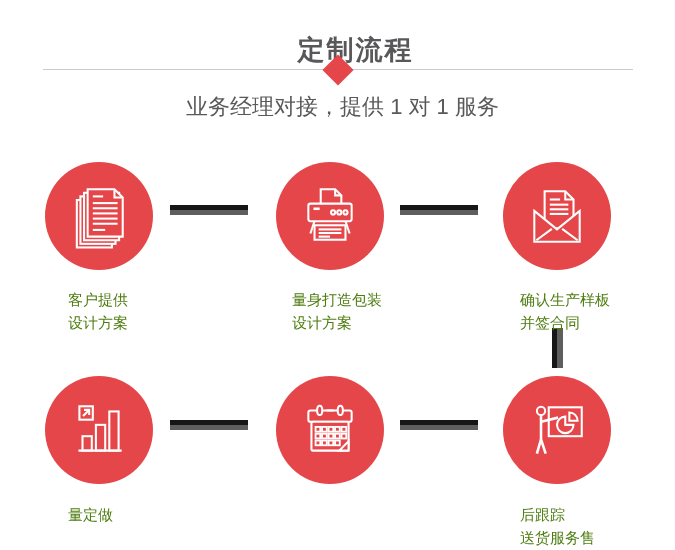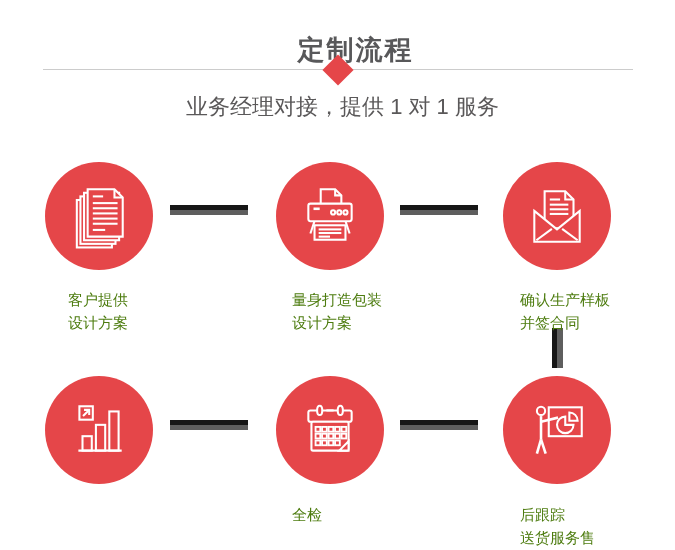--- a/index.html
+++ b/index.html
@@ -173,22 +173,22 @@
   <div class="step-label" style="left:520px;top:288px">
     <div>确认生产样板</div>
     <div>并签合同</div>
   </div>
   <div class="step-label" style="left:292px;top:288px">
     <div>量身打造包装</div>
     <div>设计方案</div>
   </div>
 
   <div class="step-label" style="left:68px;top:503px">
+    <div>量定做</div>
   </div>
   <div class="step-label" style="left:292px;top:503px">
-    <div>全检</div>
   </div>
   <div class="step-label" style="left:520px;top:503px">
     <div>后跟踪</div>
     <div>送货服务售</div>
   </div>
 
 </div>
 
 </body></html>

